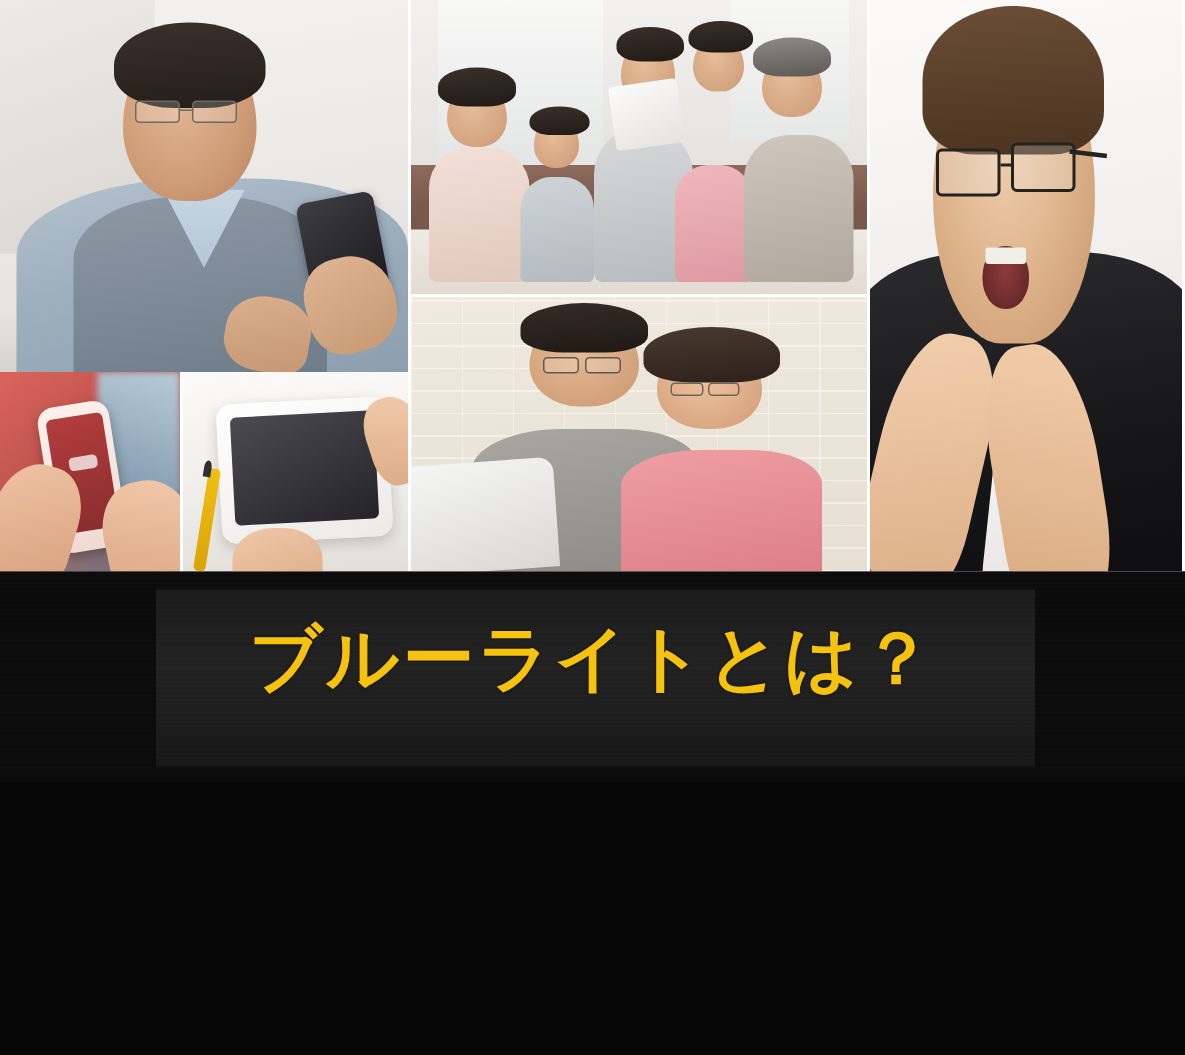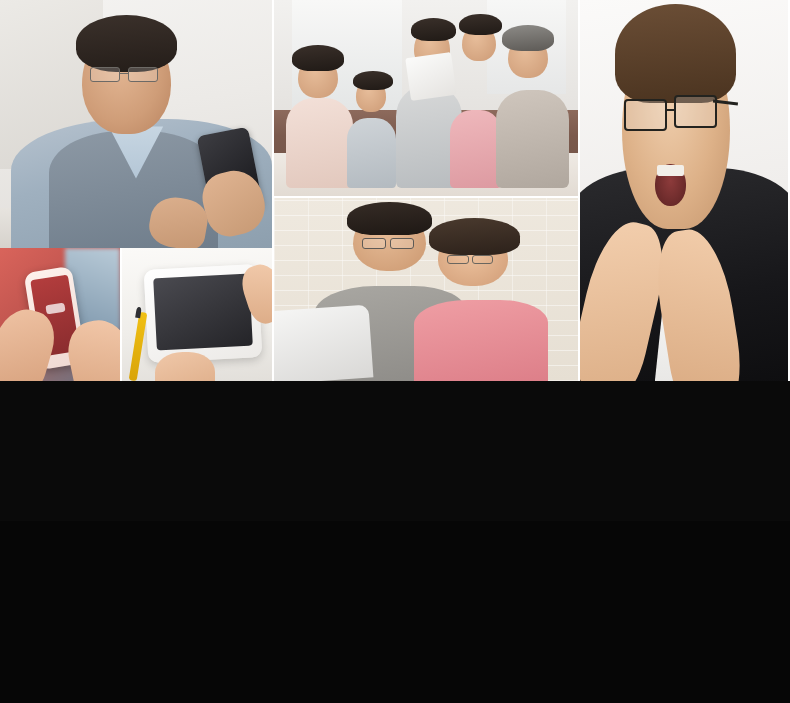--- a/index.html
+++ b/index.html
@@ -281,20 +281,25 @@
         <div class="gL"></div>
           <div class="gR"></div>
           <div class="gBr"></div>
           <div class="gArm"></div>
         <div class="handA"></div>
           <div class="handB"></div>
       </div>
     </div>
   </div>
 
+  <div class="title-band">
+    <div class="title-glow"></div>
+    <div class="title-noise"></div>
+    <div class="title-text">ブルーライトとは？</div>
+  </div>
 
   <div class="spec-section">
 
     
 
     
   </div>
 
 </div>
 

